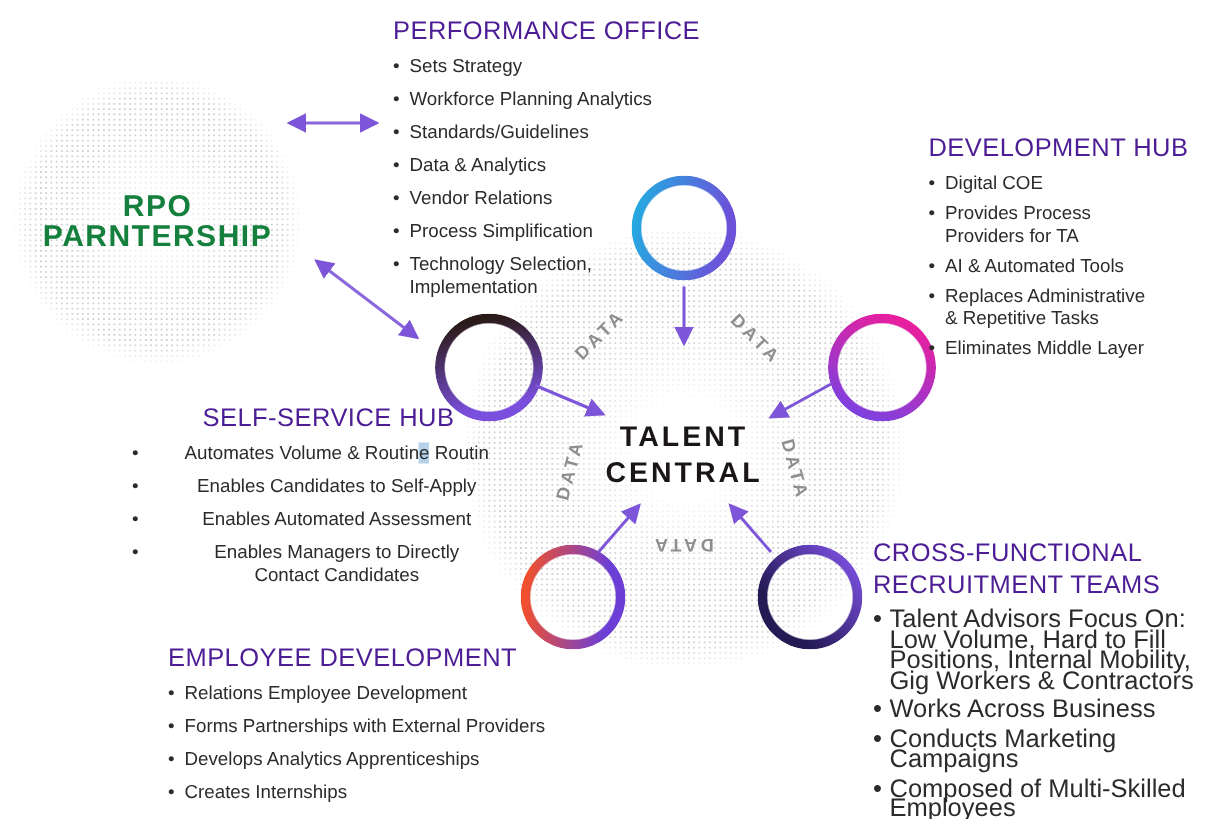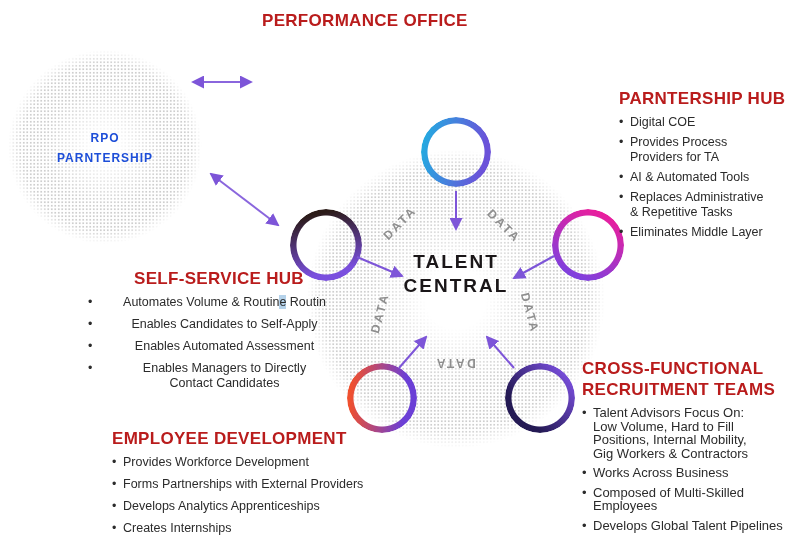--- a/index.html
+++ b/index.html
@@ -27,40 +27,40 @@
   .ring.bleft{left:347px;top:363px;background:linear-gradient(95deg,#f0502e 8%,#6b3fd6 80%);}
   .ring.bright{left:505px;top:363px;background:linear-gradient(50deg,#241a54 28%,#7a4fde 88%);}
 
   .arrows{position:absolute;left:0;top:0;}
 
   
   .data-label{position:absolute;font-size:12px;font-weight:700;letter-spacing:2.5px;
         color:#8e8e8e;transform-origin:center;white-space:nowrap;}
 
   
-  .talent-title{position:absolute;left:356px;top:250px;width:200px;text-align:center;
+  .talent-title{position:absolute;left:356px;top:280px;width:200px;text-align:center;
         font-size:19px;font-weight:700;letter-spacing:2px;line-height:24px;color:#1a1618;white-space:pre-line;}
   .rpo-title{position:absolute;left:10px;top:128px;width:190px;text-align:center;
-        font-size:12px;font-weight:700;letter-spacing:1px;line-height:20px;color:#1d4ed8;white-space:pre-line;}
+        font-size:20px;font-weight:700;letter-spacing:1px;line-height:20px;color:#15803d;white-space:pre-line;}
 
   
   .sec{position:absolute;}
-  .sec h3{margin:0 0 6px 0;font-size:17px;font-weight:700;letter-spacing:.3px;color:#b91c1c;
+  .sec h3{margin:0 0 6px 0;font-size:17px;font-weight:400;letter-spacing:.3px;color:#4c1d95;
         line-height:21px;white-space:pre-line;}
   .sec ul{margin:0;padding:0;list-style:none;}
   .sec li{position:relative;padding-left:11px;font-size:12.5px;line-height:15px;
         margin-bottom:7px;color:#2b2b2b;white-space:pre-line;}
   .sec li::before{content:"\2022";position:absolute;left:0;top:0;color:#2b2b2b;}
   .sec-performance{left:262px;top:10px;width:232px;}
   .sec-automation{left:619px;top:88px;width:190px;}
   .sec-automation li{margin-bottom:5px;}
   .sec-self{left:88px;top:268px;width:262px;text-align:center;}
   .sec-employee{left:112px;top:428px;width:300px;}
   .sec-cross{left:582px;top:358px;width:226px;}
-  .sec-cross li{font-size:13px;line-height:13.5px;margin-bottom:6px;}
+  .sec-cross li{font-size:17px;line-height:13.5px;margin-bottom:6px;}
   .hl{background:#b5d2ea;}
 </style>
 </head>
 <body>
 
 <div class="canvas">
 
   <div class="halo rpo"></div>
   <div class="halo center"></div>
 
@@ -91,24 +91,34 @@
   <span class="data-label" style="left:530px;top:313px;transform:translate(-50%,-50%) rotate(75deg);">DATA</span>
   <span class="data-label" style="left:455px;top:363px;transform:translate(-50%,-50%) rotate(180deg);">DATA</span>
 
   <div class="talent-title">TALENT
 CENTRAL</div>
   <div class="rpo-title">RPO
 PARNTERSHIP</div>
 
   <div class="sec sec-performance">
     <h3>PERFORMANCE OFFICE</h3>
+    <ul>
+      <li>Sets Strategy</li>
+      <li>Workforce Planning Analytics</li>
+      <li>Standards/Guidelines</li>
+      <li>Data &amp; Analytics</li>
+      <li>Vendor Relations</li>
+      <li>Process Simplification</li>
+      <li>Technology Selection,
+Implementation</li>
+    </ul>
   </div>
 
   <div class="sec sec-automation">
-    <h3>PARNTERSHIP HUB</h3>
+    <h3>DEVELOPMENT HUB</h3>
     <ul>
       <li>Digital COE</li>
       <li>Provides Process
 Providers for TA</li>
       <li>AI &amp; Automated Tools</li>
       <li>Replaces Administrative
 &amp; Repetitive Tasks</li>
       <li>Eliminates Middle Layer</li>
     </ul>
   </div>
@@ -120,35 +130,36 @@
       <li>Enables Candidates to Self-Apply</li>
       <li>Enables Automated Assessment</li>
       <li>Enables Managers to Directly
 Contact Candidates</li>
     </ul>
   </div>
 
   <div class="sec sec-employee">
     <h3>EMPLOYEE DEVELOPMENT</h3>
     <ul>
-      <li>Provides Workforce Development</li>
+      <li>Relations Employee Development</li>
       <li>Forms Partnerships with External Providers</li>
       <li>Develops Analytics Apprenticeships</li>
       <li>Creates Internships</li>
     </ul>
   </div>
 
   <div class="sec sec-cross">
     <h3>CROSS-FUNCTIONAL
 RECRUITMENT TEAMS</h3>
     <ul>
       <li>Talent Advisors Focus On:
 Low Volume, Hard to Fill
 Positions, Internal Mobility,
 Gig Workers &amp; Contractors</li>
       <li>Works Across Business</li>
+      <li>Conducts Marketing Campaigns</li>
       <li>Composed of Multi-Skilled
 Employees</li>
       <li>Develops Global Talent Pipelines</li>
     </ul>
   </div>
 
 </div>
 
 </body></html>

